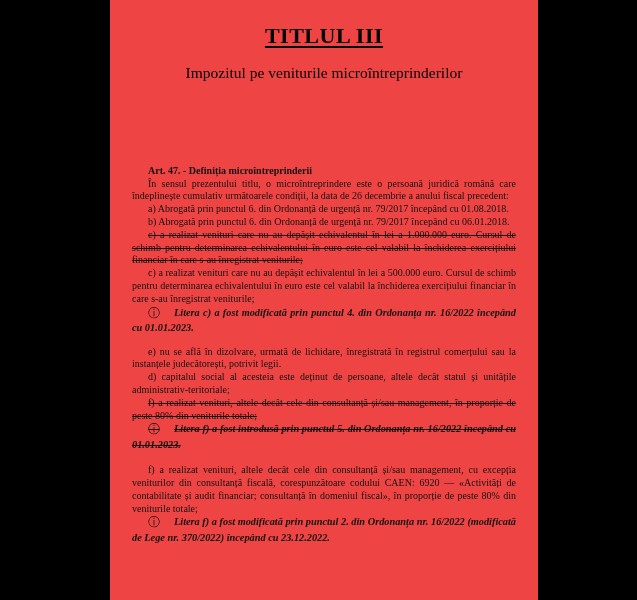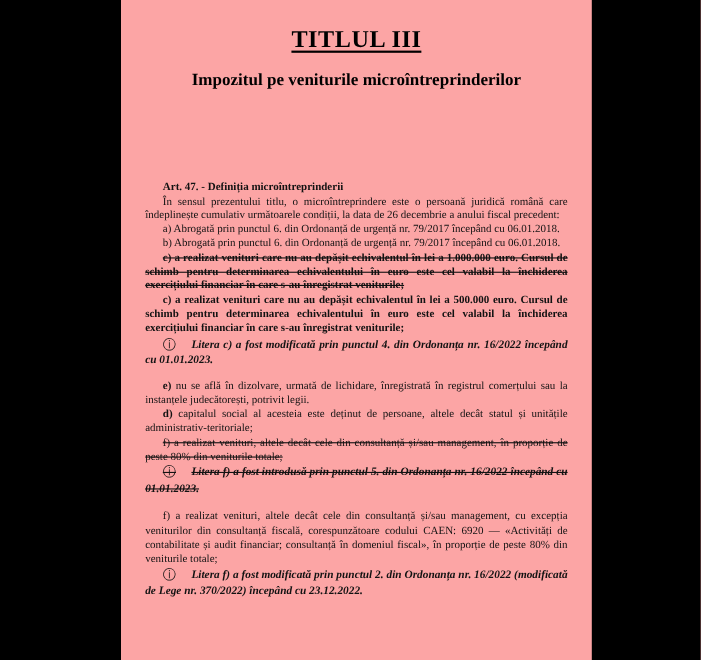--- a/index.html
+++ b/index.html
@@ -12,21 +12,21 @@
     background: #000000;
     font-family: "Liberation Serif", serif;
     overflow: hidden;
   }
   .page {
     position: absolute;
     left: 110px;
     top: 0;
     width: 428px;
     height: 600px;
-    background: #fca5a5;
+    background: #ef4444;
     box-sizing: border-box;
     padding: 0;
     overflow: hidden;
   }
   .content {
     padding: 0 22px;
   }
   .title-main {
     text-align: center;
     font-family: "Liberation Serif", serif;
@@ -37,21 +37,21 @@
     line-height: 1.1;
   }
   .title-main .ul {
     text-decoration: underline;
     text-underline-offset: 3px;
     text-decoration-thickness: 2px;
   }
   .title-sub {
     text-align: center;
     font-family: "Liberation Serif", serif;
-    font-weight: bold;
+    font-weight: normal;
     font-size: 15.5px;
     margin: 16px 0 0 0;
     line-height: 1.2;
   }
   .body-block {
     margin-top: 82px;
   }
   p {
     margin: 0;
     font-size: 10px;
@@ -65,21 +65,21 @@
   p.art-head {
     font-weight: bold;
     text-indent: 16px;
     text-align: left;
     margin-bottom: 0px;
   }
   p.nojust {
     text-align: left;
   }
   .bold {
-    font-weight: bold;
+    font-weight: normal;
   }
   .strike {
     text-decoration: line-through;
     text-decoration-thickness: 1px;
   }
   .note {
     font-style: italic;
     font-weight: bold;
     font-size: 10.3px;
     line-height: 1.3;
@@ -112,21 +112,21 @@
     </h1>
 
     <h2 class="title-sub">Impozitul pe veniturile microîntreprinderilor</h2>
 
     <div class="body-block">
 
       <p class="art-head">Art. 47. - Definiția microîntreprinderii</p>
 
       <p class="indent">În sensul prezentului titlu, o microîntreprindere este o persoană juridică română care îndeplinește cumulativ următoarele condiții, la data de 26 decembrie a anului fiscal precedent:</p>
 
-      <p class="indent nojust">a) Abrogată prin punctul 6. din Ordonanță de urgență nr. 79/2017 începând cu 06.01.2018.</p>
+      <p class="indent nojust">a) Abrogată prin punctul 6. din Ordonanță de urgență nr. 79/2017 începând cu 01.08.2018.</p>
 
       <p class="indent nojust">b) Abrogată prin punctul 6. din Ordonanță de urgență nr. 79/2017 începând cu 06.01.2018.</p>
 
       <p class="indent bold strike">c) a realizat venituri care nu au depășit echivalentul în lei a 1.000.000 euro. Cursul de schimb pentru determinarea echivalentului în euro este cel valabil la închiderea exercițiului financiar în care s-au înregistrat veniturile;</p>
 
       <p class="indent bold">c) a realizat venituri care nu au depășit echivalentul în lei a 500.000 euro. Cursul de schimb pentru determinarea echivalentului în euro este cel valabil la închiderea exercițiului financiar în care s-au înregistrat veniturile;</p>
 
       <div class="note">
         <span class="icon">ⓘ</span><span>Litera c) a fost modificată prin punctul 4. din Ordonanța nr. 16/2022 începând cu 01.01.2023.</span>
       </div>

